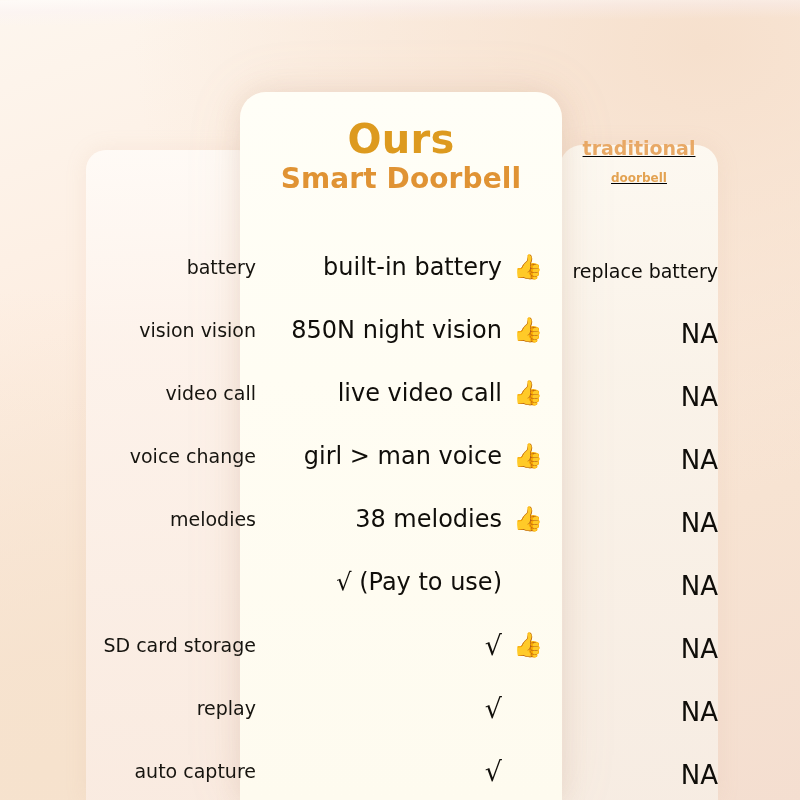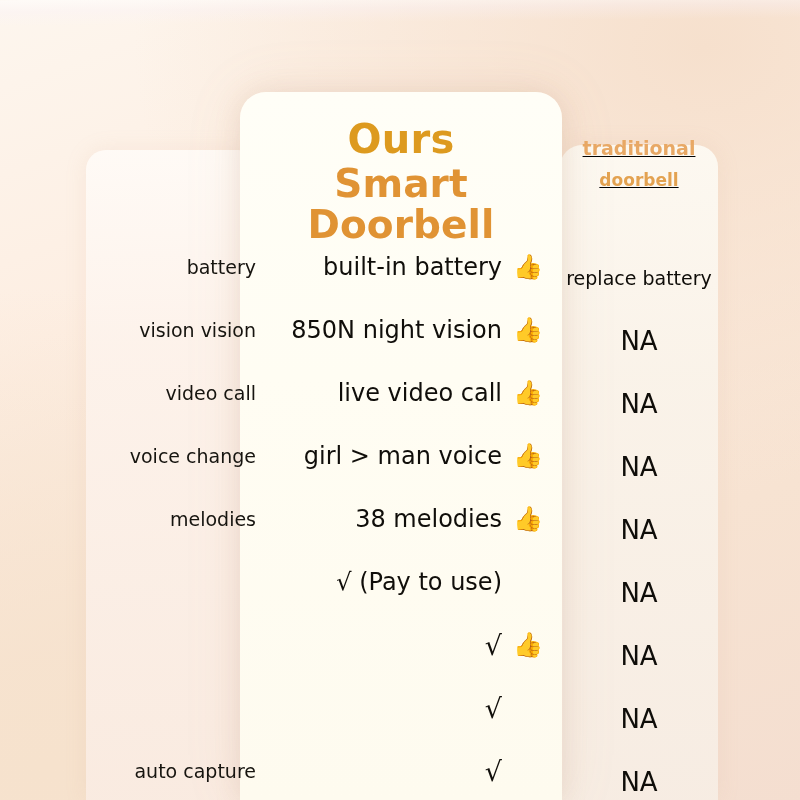--- a/index.html
+++ b/index.html
@@ -98,21 +98,21 @@
   }
   #title-ours {
     font-size: 40px;
     font-weight: 700;
     color: #dd9a1f;
     letter-spacing: 0.2px;
     line-height: 1.05;
   }
   #title-product {
     margin-top: 4px;
-    font-size: 39px;
+    font-size: 28px;
     font-weight: 700;
     color: #e09334;
     letter-spacing: 0.1px;
     line-height: 1.05;
   }
 
   
   #right-header {
     position: absolute;
     left: 560px;
@@ -123,21 +123,21 @@
     text-decoration: underline;
   }
   #right-header .hl {
     font-size: 19px;
     font-weight: 700;
     color: #e8a865;
     line-height: 1.0;
   }
   #right-header .hl2 {
     margin-top: 14px;
-    font-size: 17px;
+    font-size: 12px;
     font-weight: 700;
     color: #e3a251;
     line-height: 1.0;
   }
 
   
   #rows {
     position: absolute;
     left: 0;
     top: 236px;
@@ -188,24 +188,24 @@
     width: 40px;
     text-align: center;
     font-size: 24px;
     color: #e03458;
   }
 
   .cell-trad {
     position: absolute;
     left: 560px;
     width: 158px;
-    top: 11px;
-    height: 63px;
-    line-height: 63px;
-    text-align: center;
+    top: 4px;
+    height: 63px;
+    line-height: 63px;
+    text-align: right;
     font-size: 26px;
     color: #0f0d09;
     white-space: nowrap;
   }
   .cell-trad.small {
     font-size: 19px;
   }
 </style>
 </head>
 <body>
@@ -255,25 +255,27 @@
         <div class="cell-feature">melodies</div>
         <div class="cell-ours">38 melodies</div>
         <div class="thumb" style="color: rgb(224, 52, 88);">👍</div>
         <div class="cell-trad">NA</div>
       </div>
       <div class="row">
         <div class="cell-ours">√ (Pay to use)</div>
         <div class="cell-trad">NA</div>
       </div>
       <div class="row">
+        <div class="cell-feature">SD card storage</div>
         <div class="cell-ours check">√</div>
         <div class="thumb" style="color: rgb(224, 52, 88);">👍</div>
         <div class="cell-trad">NA</div>
       </div>
       <div class="row">
+        <div class="cell-feature">replay</div>
         <div class="cell-ours check">√</div>
         <div class="cell-trad">NA</div>
       </div>
       <div class="row">
         <div class="cell-feature">auto capture</div>
         <div class="cell-ours check">√</div>
         <div class="cell-trad">NA</div>
       </div>
     </div>
 

